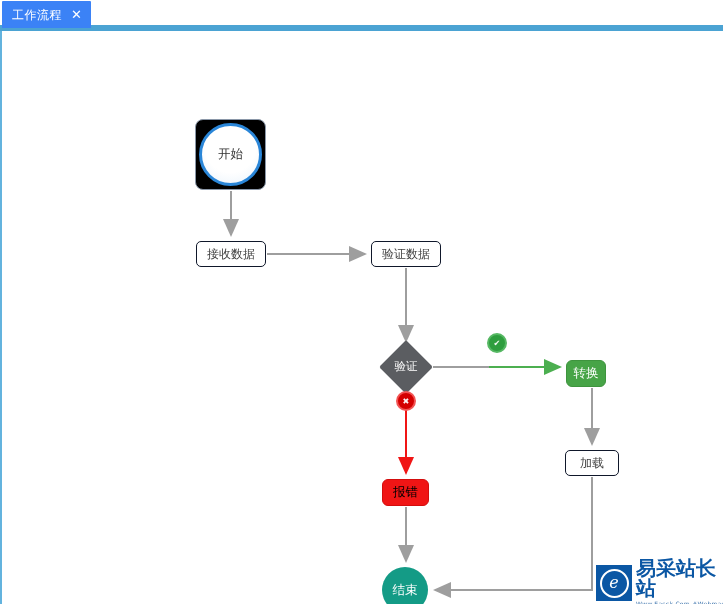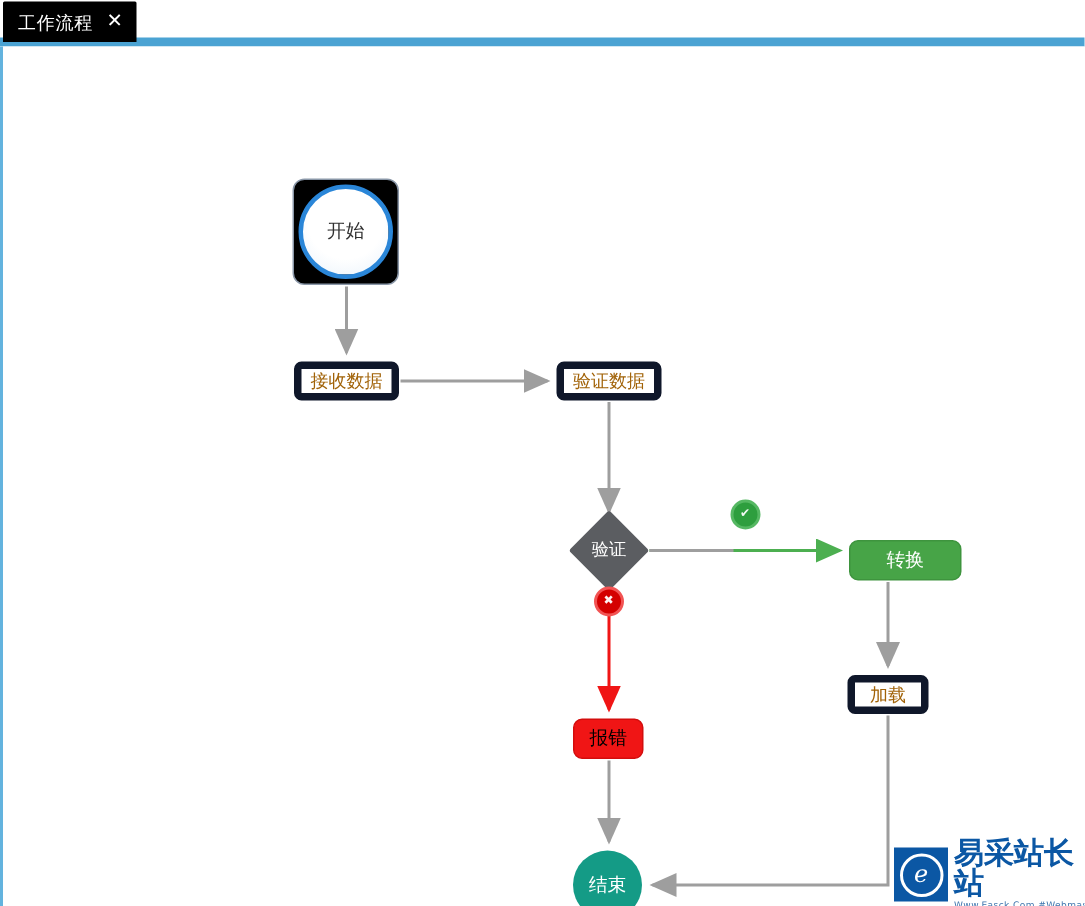--- a/index.html
+++ b/index.html
@@ -29,21 +29,21 @@
     left: 0; top: 25px;
     width: 723px;
     height: 6px;
     background: #4ba3d3;
   }
   .tab {
     position: absolute;
     left: 2px; top: 1px;
     height: 27px;
     padding: 0 9px 0 10px;
-    background: #000000;
+    background: #3b82f6;
     color: #ffffff;
     font-size: 12px;
     display: flex;
     align-items: center;
     gap: 9px;
     border-radius: 1px 1px 0 0;
     box-sizing: border-box;
     z-index: 3;
     cursor: pointer;
     text-align: right;
@@ -108,24 +108,24 @@
     background: radial-gradient(circle at 50% 38%, #ffffff 55%, #e8f2fb 100%);
     display: flex;
     align-items: center;
     justify-content: center;
     color: #303030;
     font-size: 12.5px;
   }
 
   
   .node-proc {
-    border: 5px solid #0f172a;
+    border: 1px solid #0f172a;
     border-radius: 5px;
     background: #ffffff;
-    color: #a16207;
+    color: #404040;
     padding: 0 8px;
     font-size: 12px;
   }
   .node-receive { left: 194px; top: 210px; width: 70px; height: 26px; }
   .node-validate-data { left: 369px; top: 210px; width: 70px; height: 26px; }
   .node-load { left: 563px; top: 419px; width: 54px; height: 26px; }
 
   
   .node-decision {
     left: 378px; top: 316px;
@@ -143,21 +143,21 @@
   .node-decision .dlabel {
     position: relative;
     color: #ffffff;
     font-size: 11.5px;
     z-index: 2;
   }
 
   
   .node-transform {
     left: 564px; top: 329px;
-    width: 75px; height: 27px;
+    width: 40px; height: 27px;
     background: #47a447;
     border: 1px solid #3e943e;
     border-radius: 6px;
     color: #ffffff;
     font-size: 12.5px;
   }
 
   
   .node-error {
     left: 380px; top: 448px;

